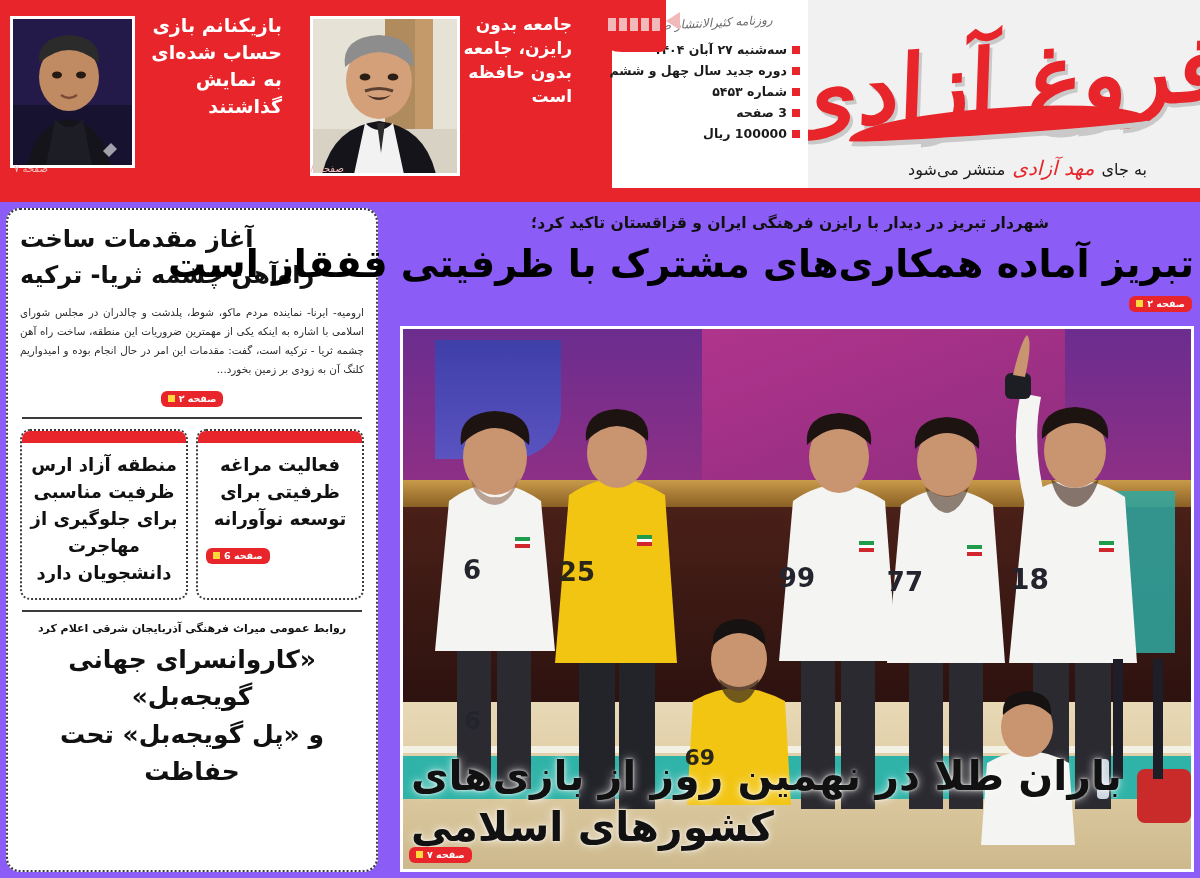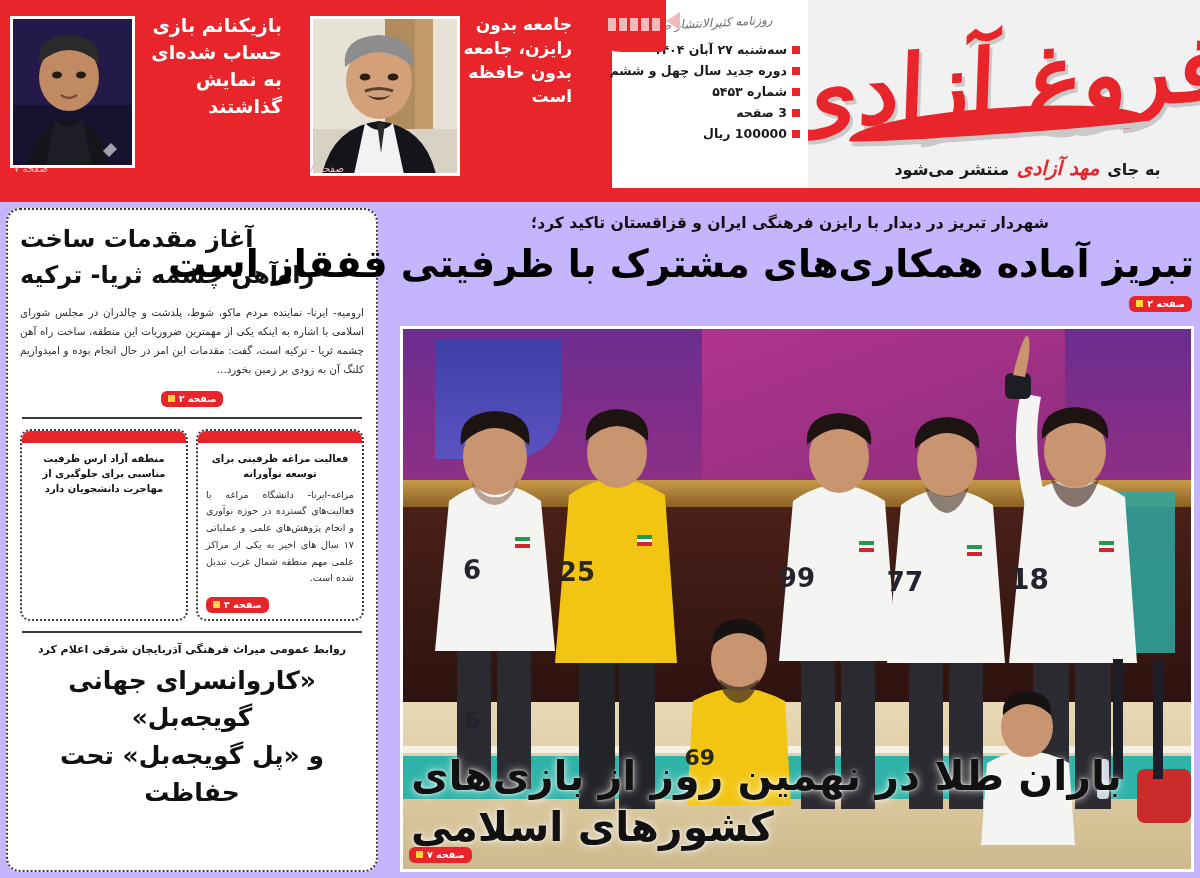--- a/index.html
+++ b/index.html
@@ -10,21 +10,21 @@
     background: #ffffff;
     font-family: "DejaVu Sans", "Liberation Sans", sans-serif;
     overflow: hidden;
     position: relative;
   }
 
   .page {
     width: 1200px;
     height: 878px;
     position: relative;
-    background: #c4b5fd;
+    background: #8b5cf6;
   }
 
   
   .header {
     position: absolute;
     top: 0; left: 0;
     width: 1200px;
     height: 202px;
     background: #e8252a;
   }
@@ -186,21 +186,21 @@
     transform: rotate(-4deg);
     box-shadow: 2px 5px 0 #c9c9c9;
   }
   .masthead-sub {
     position: absolute;
     left: 0; bottom: 8px;
     width: 392px;
     text-align: center;
     direction: rtl;
     font-size: 16px;
-    font-weight: bold;
+    font-weight: normal;
     color: #1a1a1a;
     white-space: nowrap;
     padding-left: 47px;
   }
   .masthead-sub .brandname {
     color: #e8252a;
     font-family: "DejaVu Serif", serif;
     font-style: italic;
     font-size: 20px;
     padding: 0 2px;
@@ -278,21 +278,21 @@
     padding-bottom: 6px;
   }
   .mini-top-bar {
     height: 12px;
     background: #e8252a;
   }
   .mini-head {
     direction: rtl;
     text-align: center;
     font-weight: bold;
-    font-size: 10px;
+    font-size: 18px;
     line-height: 1.5;
     color: #111;
     padding: 8px 7px 6px 7px;
   }
   .mini-body {
     direction: rtl;
     text-align: justify;
     font-size: 9.6px;
     line-height: 1.74;
     color: #2b2b2b;
@@ -533,25 +533,24 @@
     <div class="mini-row">
 
       <div class="mini-box">
         <div class="mini-top-bar"></div>
         <div class="mini-head">منطقه آزاد ارس ظرفیت مناسبی برای جلوگیری از مهاجرت دانشجویان دارد</div>
       </div>
 
       <div class="mini-box">
         <div class="mini-top-bar"></div>
         <div class="mini-head">فعالیت مراغه ظرفیتی برای توسعه نوآورانه</div>
-        <div class="mini-body">مراغه-ایرنا- دانشگاه مراغه با فعالیت‌های گسترده در حوزه نوآوری و انجام پژوهش‌های علمی و عملیاتی ۱۷ سال های اخیر به یکی از مراکز علمی مهم منطقه شمال غرب تبدیل شده است.</div>
         <div class="mini-badge-row">
           <span class="page-badge">
             <span class="dot"></span>
-            <span>صفحه ۴</span>
+            <span>صفحه 6</span>
           </span>
         </div>
       </div>
     </div>
 
     <div class="rule"></div>
 
     <div class="kicker">روابط عمومی میراث فرهنگی آذربایجان شرقی اعلام کرد</div>
     <div class="second-headline">
       <div>«کاروانسرای جهانی گویجه‌بل»</div>

